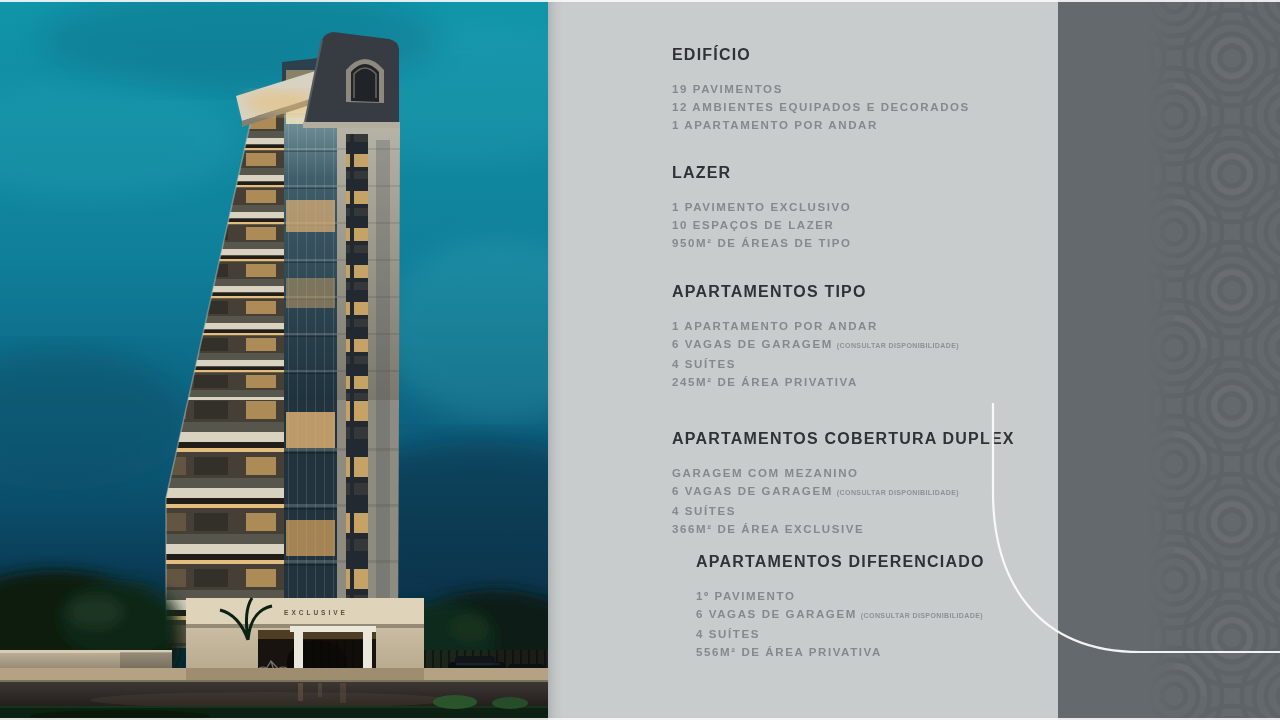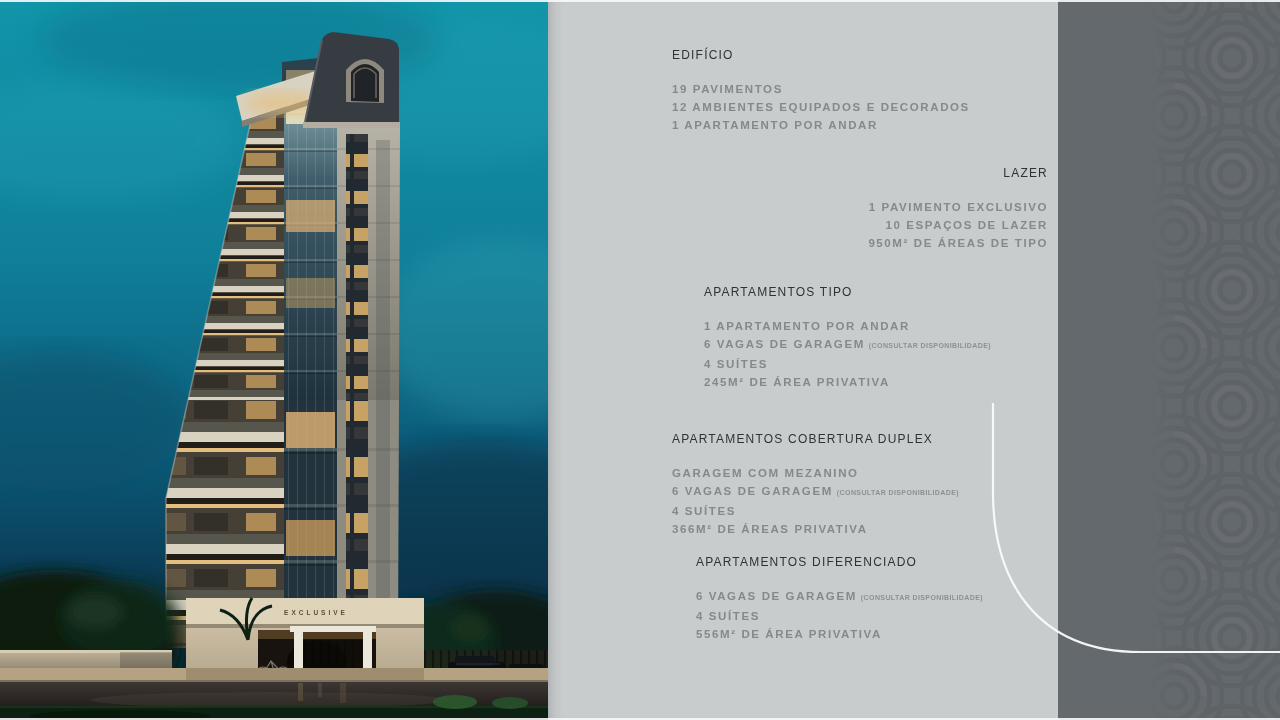--- a/index.html
+++ b/index.html
@@ -12,25 +12,25 @@
   .sign{position:absolute;left:275px;top:609px;width:82px;text-align:center;
         font-size:6.5px;font-weight:bold;letter-spacing:3px;color:var(--sign-text,#5c4f3c);}
 
   
   .panel{position:absolute;left:548px;top:0;width:510px;height:720px;
          background:var(--panel-bg,#c9cccd);
          box-shadow:inset 10px 0 14px -10px rgba(40,45,50,.30);}
   .sections{position:absolute;inset:0;}
   .section{position:absolute;left:124px;width:376px;}
   .section:nth-child(1){top:48px;}
-  .section:nth-child(2){top:166px;text-align:right;}
-  .section:nth-child(3){top:285px;margin-left:32px;}
+  .section:nth-child(2){top:166px;}
+  .section:nth-child(3){top:285px;}
   .section:nth-child(4){top:432px;}
   .section:nth-child(5){top:555px;margin-left:24px;}
-  .section .title{margin:0;font-size:12px;font-weight:normal;letter-spacing:1.2px;
+  .section .title{margin:0;font-size:16px;font-weight:bold;letter-spacing:1.2px;
                   color:var(--header-text,#2f3335);line-height:14px;}
   .section .items{margin-top:18px;}
   .item{font-size:11.5px;letter-spacing:1.6px;line-height:18px;white-space:nowrap;
         color:var(--item-text,#85898c);font-weight:bold;}
   .item .note{font-size:7px;letter-spacing:.4px;margin-left:4px;
               color:var(--note-text,#8d9194);}
 
   
   .strip{position:absolute;left:1058px;top:0;width:222px;height:720px;
          background:var(--strip-bg,#64696d);
@@ -289,27 +289,28 @@
             <div class="item"><span>245M² DE ÁREA PRIVATIVA</span></div>
           </div>
   </div>
 
   <div class="section">
     <h3 class="title">APARTAMENTOS COBERTURA DUPLEX</h3>
     <div class="items">
             <div class="item"><span>GARAGEM COM MEZANINO</span></div>
             <div class="item"><span>6 VAGAS DE GARAGEM</span><span class="note">(CONSULTAR DISPONIBILIDADE)</span></div>
             <div class="item"><span>4 SUÍTES</span></div>
-            <div class="item"><span>366M² DE ÁREAS PRIVATIVA</span></div>
+            <div class="item"><span>366M² DE ÁREA EXCLUSIVE</span></div>
           </div>
   </div>
 
   <div class="section">
     <h3 class="title">APARTAMENTOS DIFERENCIADO</h3>
     <div class="items">
+            <div class="item"><span>1º PAVIMENTO</span></div>
             <div class="item"><span>6 VAGAS DE GARAGEM</span><span class="note">(CONSULTAR DISPONIBILIDADE)</span></div>
             <div class="item"><span>4 SUÍTES</span></div>
             <div class="item"><span>556M² DE ÁREA PRIVATIVA</span></div>
           </div>
   </div>
 </div>
   </section>
 
   <aside class="strip">
     <svg viewBox="0 0 222 720" preserveAspectRatio="none">

